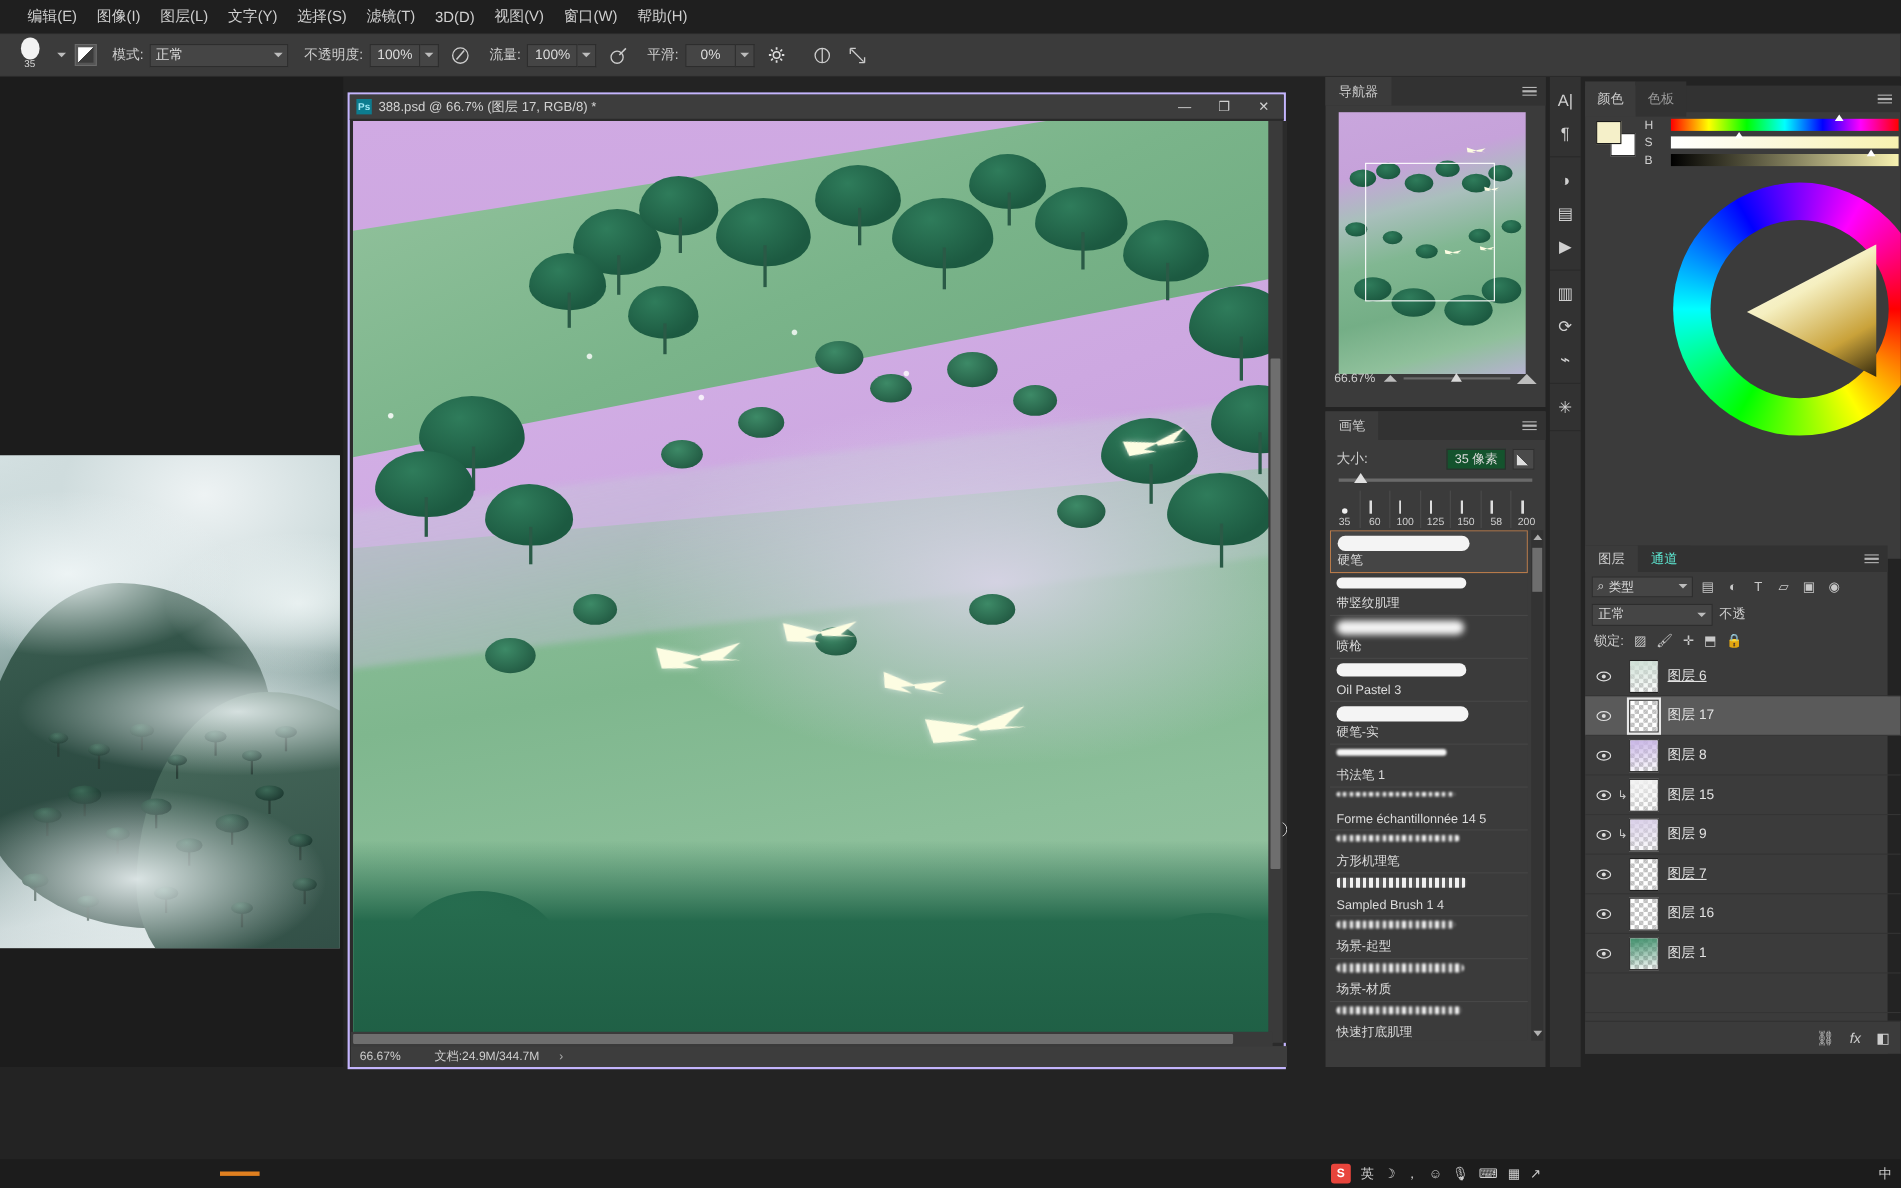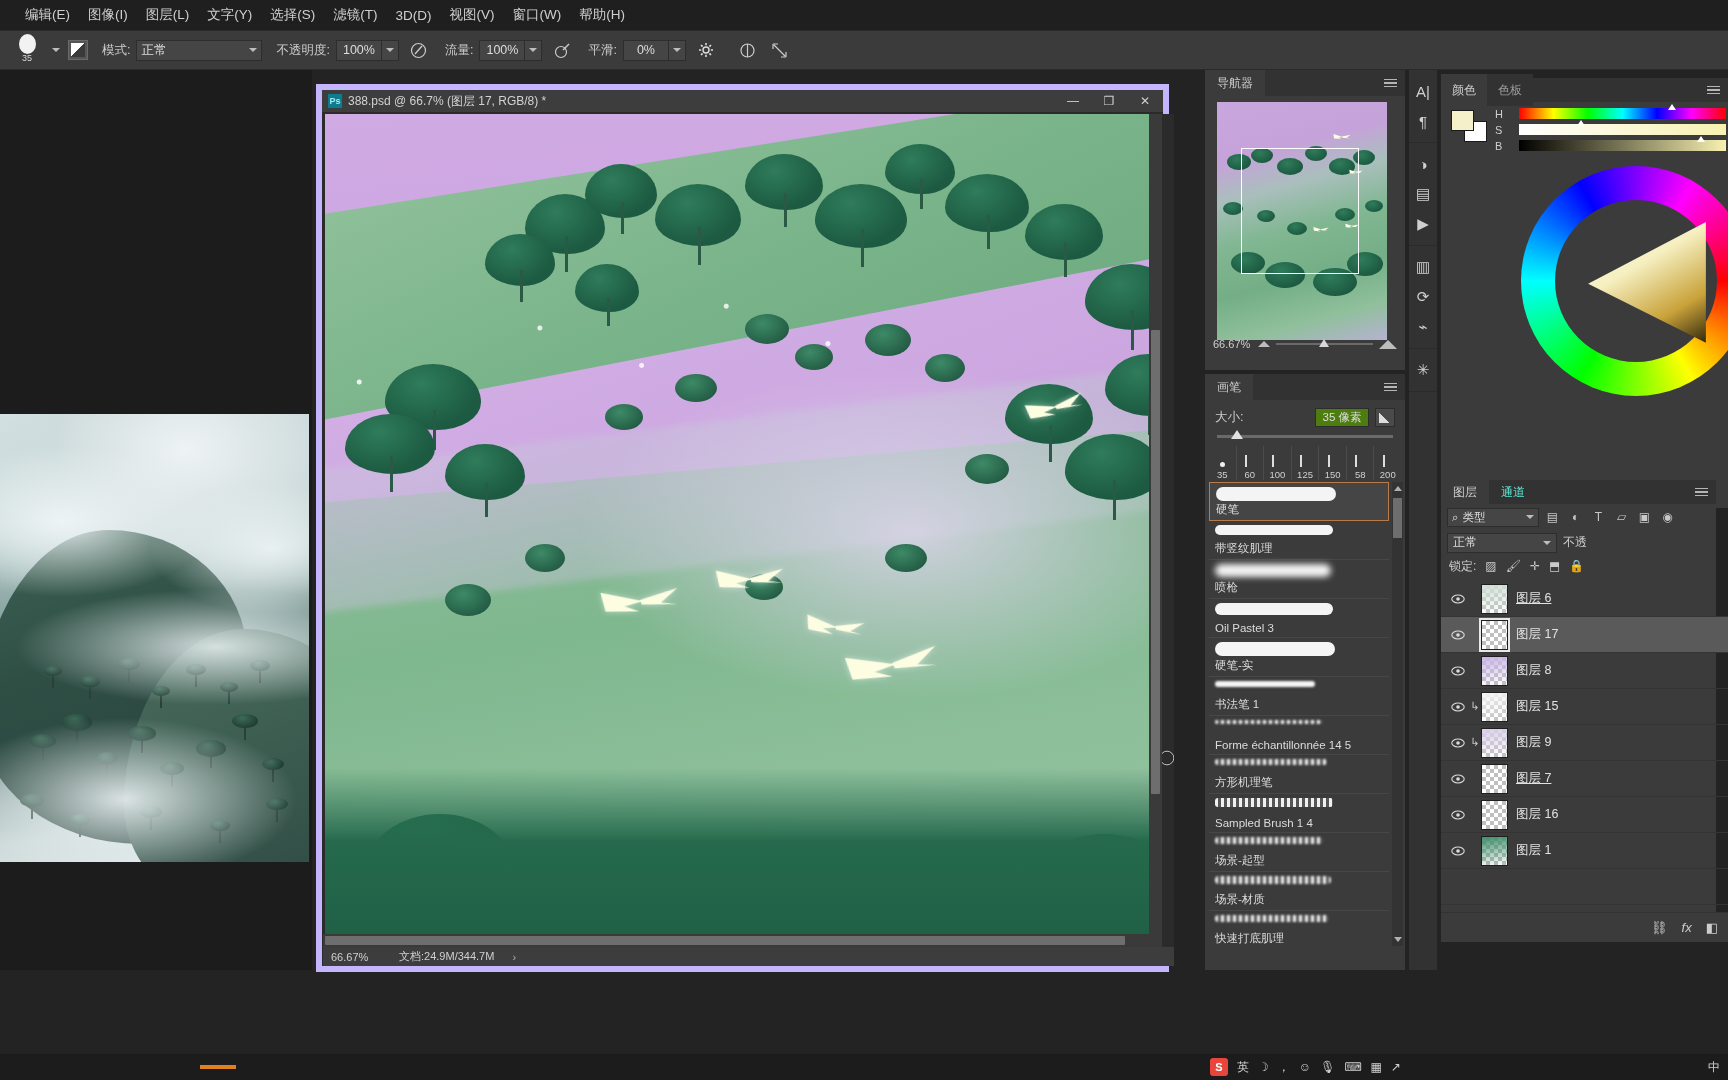--- a/index.html
+++ b/index.html
@@ -80,21 +80,21 @@
   .tree { position:absolute; }
   .tree .can {
     position:absolute; left:50%; transform:translateX(-50%);
     border-radius:50%;
     background:radial-gradient(ellipse at 40% 30%, #3d6a58, #1f3c33 75%);
   }
   .tree .trk { position:absolute; left:50%; transform:translateX(-50%); background:#2a4038; }
 
   
   .docwin { position:absolute; left:316px; top:84px; width:853px; height:888px; background:#2b2b2b;
-            border:6px solid #c4b5fd; }
+            border:2px solid #c4b5fd; }
   .doctitle { height:23px; background:#3d3d3d; display:flex; align-items:center; padding-left:6px;
               border-bottom:1px solid #2a2a2a; }
   .doc-ps-icon { width:14px;height:14px;background:#0d7c8f;color:#9fe8f5;font-size:9px;
                  display:flex;align-items:center;justify-content:center;margin-right:6px;font-weight:bold; }
   .doctitle-text{font-size:12px;color:#d2d2d2;}
   .winbtns{margin-left:auto;display:flex;}
   .winbtn{width:36px;height:23px;display:flex;align-items:center;justify-content:center;color:#d0d0d0;font-size:12px;}
 
   .canvaswrap{position:absolute;left:1px;top:24px;width:851px;height:838px;background:#2b2b2b;overflow:hidden;}
   .artboard{position:absolute;left:2px;top:0px;width:836px;height:838px;overflow:hidden;
@@ -157,21 +157,21 @@
   .nav-zoomslider{flex:1;display:flex;align-items:center;gap:6px;padding:0 8px;}
   .nav-track{flex:1;height:2px;background:#6a6a6a;position:relative;}
   .nav-knob{position:absolute;left:44%;top:-4px;width:0;height:0;border-left:5px solid transparent;border-right:5px solid transparent;border-bottom:8px solid #d8d8d8;}
   .mtn-sm{width:0;height:0;border-left:6px solid transparent;border-right:6px solid transparent;border-bottom:6px solid #bdbdbd;}
   .mtn-lg{width:0;height:0;border-left:9px solid transparent;border-right:9px solid transparent;border-bottom:9px solid #bdbdbd;}
 
   
   .brushpanel{position:absolute;left:1205px;top:374px;width:200px;height:596px;background:#3b3b3b;}
   .bp-sizerow{display:flex;align-items:center;padding:8px 10px 2px 10px;}
   .bp-sizelabel{font-size:12.5px;color:#cdcdcd;}
-  .bp-sizeval{margin-left:auto;width:54px;height:19px;background:#4d7c0f;border:1px solid #2d2d2d;
+  .bp-sizeval{margin-left:auto;width:54px;height:19px;background:#14532d;border:1px solid #2d2d2d;
      display:flex;align-items:center;justify-content:center;font-size:11.5px;color:#ddd;}
   .bp-flip{width:20px;height:19px;margin-left:6px;background:#4a4a4a;border:1px solid #2d2d2d;position:relative;}
   .bp-flip:after{content:"";position:absolute;inset:3px;background:linear-gradient(45deg,#ddd 0 45%,#4a4a4a 45%);}
   .bp-slider{margin:6px 12px 0 12px;height:3px;background:#6a6a6a;position:relative;}
   .bp-slider .k{position:absolute;left:8%;top:-5px;width:0;height:0;border-left:6px solid transparent;border-right:6px solid transparent;border-bottom:9px solid #e0e0e0;}
   .bp-presets{display:flex;align-items:flex-end;margin:8px 4px 0 4px;height:34px;}
   .bp-preset{flex:1;display:flex;flex-direction:column;align-items:center;justify-content:flex-end;border-right:1px solid #4c4c4c;height:34px;}
   .bp-preset:last-child{border-right:none;}
   .bp-pdot{background:#f0f0f0;border-radius:50%;}
   .bp-pnum{font-size:9.5px;color:#cfcfcf;margin-top:2px;}
@@ -209,21 +209,21 @@
   .cp-bri{background:linear-gradient(90deg,#000,#f7f1b0);}
   .cp-wheel{position:absolute;left:80px;top:88px;width:230px;height:230px;}
   .cp-ring{position:absolute;inset:0;border-radius:50%;
      background:conic-gradient(from 90deg,#ff0000,#ffff00,#00ff00,#00ffff,#0000ff,#ff00ff,#ff0000);}
   .cp-ringhole{position:absolute;inset:34px;border-radius:50%;background:#3b3b3b;}
   .cp-tri{position:absolute;left:62px;top:48px;width:128px;height:134px;
      background:linear-gradient(150deg,#fff 0%,#f5efc0 40%,#c9a23a 72%,#1a1405 100%);
      clip-path:polygon(96% 6%, 96% 96%, 4% 52%);}
 
   
-  .layerspanel{position:absolute;left:1441px;top:480px;width:275px;height:462px;background:#3b3b3b;}
+  .layerspanel{position:absolute;left:1441px;top:496px;width:275px;height:462px;background:#3b3b3b;}
   .lp-tabrow{height:24px;background:#323232;display:flex;align-items:center;}
   .lp-tab{padding:0 12px;height:24px;display:flex;align-items:center;font-size:12px;color:#ccc;background:#3b3b3b;}
   .lp-tab.inactive{background:#323232;color:#5eead4;}
   .lp-filter{height:26px;display:flex;align-items:center;padding:0 6px;gap:4px;}
   .lp-filterbox{width:92px;height:19px;background:#454545;border:1px solid #2d2d2d;display:flex;align-items:center;
       padding:0 4px;gap:4px;font-size:11.5px;color:#ddd;}
   .lp-fi{width:19px;height:19px;display:flex;align-items:center;justify-content:center;color:#c8c8c8;font-size:12px;}
   .lp-blendrow{height:25px;display:flex;align-items:center;padding:0 6px;gap:6px;}
   .lp-blend{width:110px;height:20px;background:#454545;border:1px solid #2d2d2d;display:flex;align-items:center;
       justify-content:space-between;padding:0 5px;font-size:12px;color:#ddd;}

